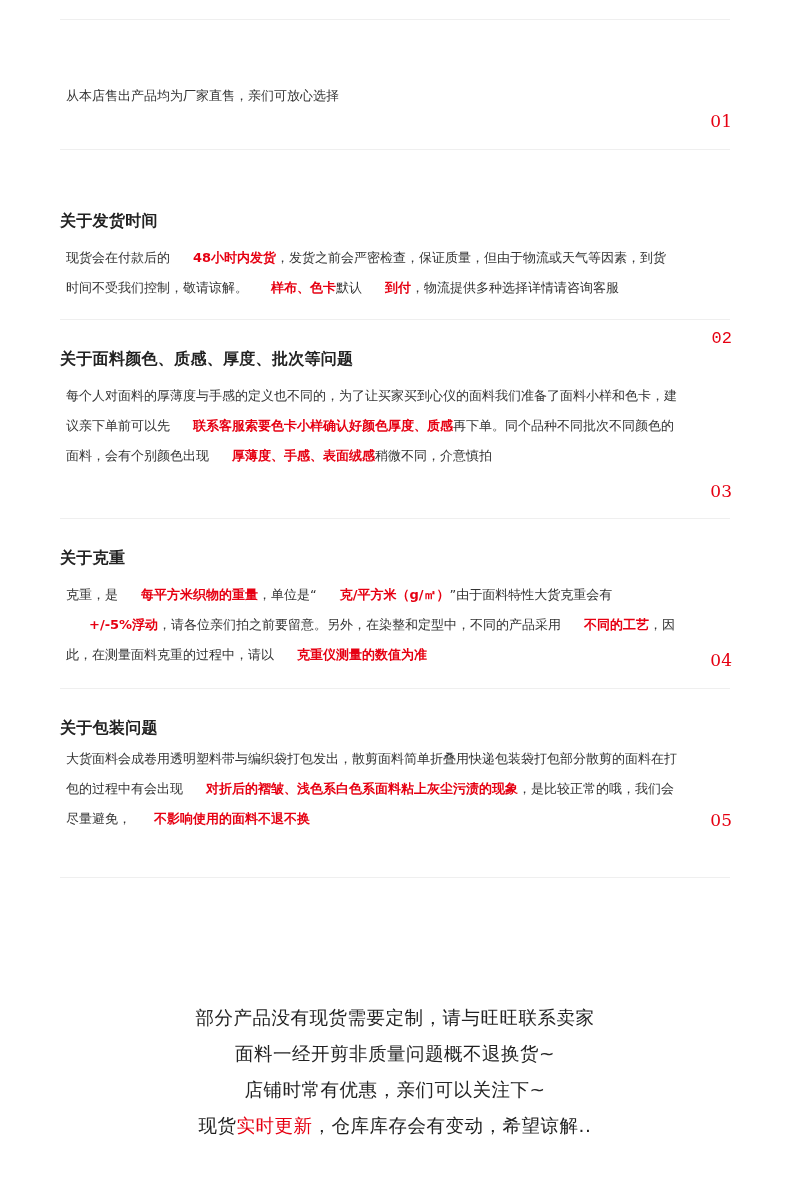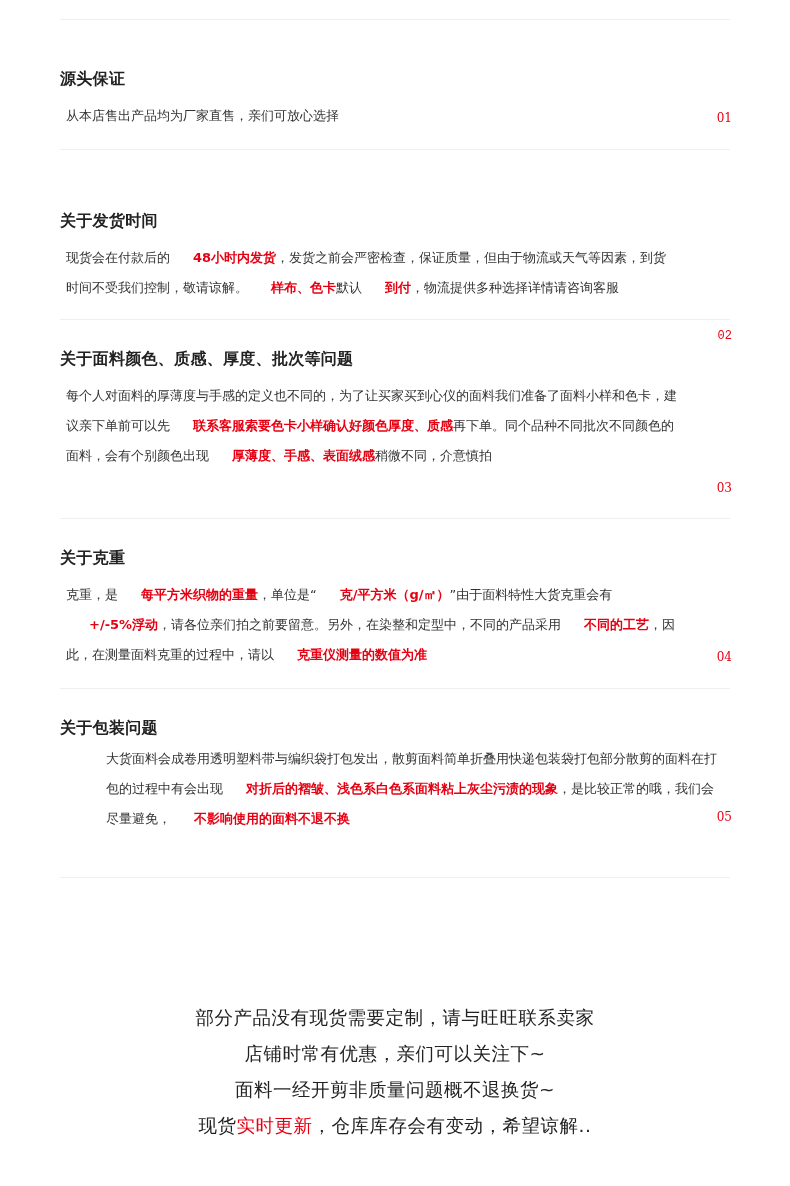--- a/index.html
+++ b/index.html
@@ -3,32 +3,31 @@
 <meta charset="utf-8">
 <style>
   html, body { margin: 0; padding: 0; background: #ffffff; }
   body { width: 790px; height: 1186px; position: relative; overflow: hidden;
          font-family: "DejaVu Sans", "Liberation Sans", sans-serif; color: #333333; }
   .divider { position: absolute; left: 60px; width: 670px; height: 1px; background: #efefef; }
   .section { position: absolute; left: 60px; width: 672px; }
   .sec-title { font-size: 16px; font-weight: bold; color: #222222; margin: 0; line-height: 20px; letter-spacing: 0.3px; }
   .sec-body { position: relative; margin-top: 12px; padding-left: 6px; font-size: 13px; line-height: 30px; color: #333333; width: 612px; }
   .sec-body .hl { color: #e60012; font-weight: bold; padding-left: 23px; }
-  .sec-num { position: absolute; right: 0; font-size: 12px; color: #e60012; font-family: "DejaVu Serif", "Liberation Serif", serif; }
+  .sec-num { position: absolute; right: 0; font-size: 17px; color: #e60012; font-family: "DejaVu Serif", "Liberation Serif", serif; }
   .footer { position: absolute; top: 1000px; left: 0; width: 790px; text-align: center; }
   .footer p { margin: 0; font-size: 18.5px; line-height: 36px; color: #222222; letter-spacing: 0.5px; }
   .footer .hl { color: #e60012; text-align: center; }
 </style>
 </head>
 <body>
 
 <div class="divider" style="top:19px;"></div>
 
 <div class="section" style="top:69px;">
-  <h3 class="sec-title">源头保证</h3>
   <div class="sec-body" style="margin-top:12px;">
     <span>从本店售出产品均为厂家直售，亲们可放心选择</span>
   </div>
   <span class="sec-num" style="top:42px;">01</span>
 </div>
 <div class="divider" style="top:149px;"></div>
 
 <div class="section" style="top:179px;margin-top:32px;">
   <h3 class="sec-title">关于发货时间</h3>
   <div class="sec-body"><span>现货会在付款后的</span><span class="hl">48小时内发货</span><span>，发货之前会严密检查，保证质量，但由于物流或天气等因素，到货时间不受我们控制，敬请谅解。</span><span class="hl">样布、色卡</span><span>默认</span><span class="hl">到付</span><span>，物流提供多种选择详情请咨询客服</span></div>
@@ -45,23 +44,23 @@
 
 <div class="section" style="top:548px;">
   <h3 class="sec-title">关于克重</h3>
   <div class="sec-body"><span>克重，是</span><span class="hl">每平方米织物的重量</span><span>，单位是“</span><span class="hl">克/平方米（g/㎡）</span><span>”由于面料特性大货克重会有</span><span class="hl">+/-5%浮动</span><span>，请各位亲们拍之前要留意。另外，在染整和定型中，不同的产品采用</span><span class="hl">不同的工艺</span><span>，因此，在测量面料克重的过程中，请以</span><span class="hl">克重仪测量的数值为准</span></div>
   <span class="sec-num" style="top:102px;">04</span>
 </div>
 <div class="divider" style="top:688px;"></div>
 
 <div class="section" style="top:718px;">
   <h3 class="sec-title">关于包装问题</h3>
-  <div class="sec-body" style="margin-top:6px;margin-left:40px;"><span>大货面料会成卷用透明塑料带与编织袋打包发出，散剪面料简单折叠用快递包装袋打包部分散剪的面料在打包的过程中有会出现</span><span class="hl">对折后的褶皱、浅色系白色系面料粘上灰尘污渍的现象</span><span>，是比较正常的哦，我们会尽量避免，</span><span class="hl">不影响使用的面料不退不换</span></div>
+  <div class="sec-body" style="margin-top:6px;"><span>大货面料会成卷用透明塑料带与编织袋打包发出，散剪面料简单折叠用快递包装袋打包部分散剪的面料在打包的过程中有会出现</span><span class="hl">对折后的褶皱、浅色系白色系面料粘上灰尘污渍的现象</span><span>，是比较正常的哦，我们会尽量避免，</span><span class="hl">不影响使用的面料不退不换</span></div>
   <span class="sec-num" style="top:92px;">05</span>
 </div>
 <div class="divider" style="top:877px;"></div>
 
 <div class="footer">
   <p><span>部分产品没有现货需要定制，请与旺旺联系卖家</span></p>
+  <p><span>面料一经开剪非质量问题概不退换货~</span></p>
   <p><span>店铺时常有优惠，亲们可以关注下~</span></p>
-  <p><span>面料一经开剪非质量问题概不退换货~</span></p>
   <p><span>现货</span><span class="hl">实时更新</span><span>，仓库库存会有变动，希望谅解..</span></p>
 </div>
 
 </body></html>

